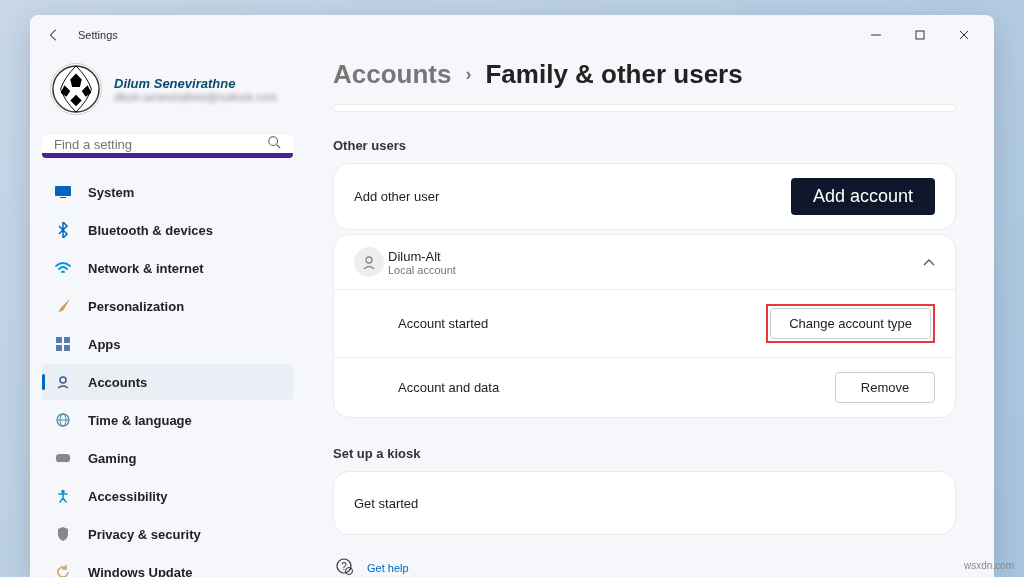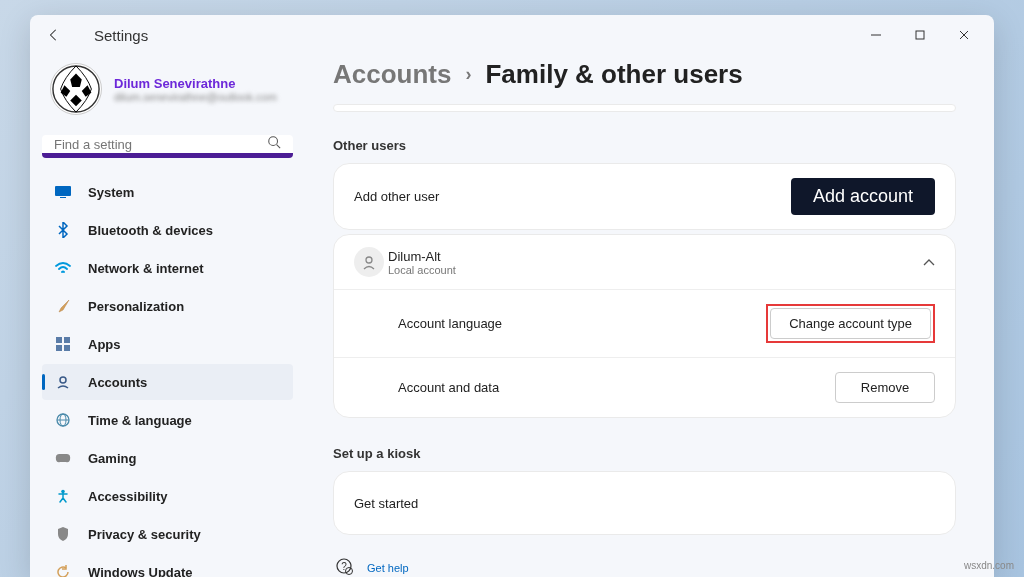--- a/index.html
+++ b/index.html
@@ -1,30 +1,30 @@
 <!DOCTYPE html>
 <html><head>
   <meta charset="utf-8">
   <style>
     * { box-sizing: border-box; margin: 0; padding: 0; font-family: "Segoe UI", Arial, sans-serif; }
     body { background: linear-gradient(135deg, #c8d8e8 0%, #a8c4e0 100%); width: 1024px; height: 577px; overflow: hidden; position: relative; }
     .window { position: absolute; top: 15px; left: 30px; right: 30px; bottom: 0; background: #f5f7fb; border-radius: 8px 8px 0 0; box-shadow: 0 8px 32px rgba(0,0,0,0.15); display: flex; flex-direction: column; overflow: hidden; }
     .titlebar { height: 40px; display: flex; align-items: center; padding: 0 8px; }
     .back-btn { width: 32px; height: 32px; display: flex; align-items: center; justify-content: center; cursor: pointer; border-radius: 4px; }
-    .title { font-size: 15px; color: #333; margin-left: 24px; }
+    .title { font-size: 11px; color: #333; margin-left: 8px; }
     .win-controls { margin-left: auto; display: flex; }
     .win-btn { width: 44px; height: 32px; display: flex; align-items: center; justify-content: center; cursor: pointer; }
     .body { flex: 1; display: flex; overflow: hidden; }
     .sidebar { width: 275px; padding: 0 12px 12px 12px; display: flex; flex-direction: column; }
     .profile { display: flex; align-items: center; padding: 8px 8px 20px 8px; gap: 12px; }
     .avatar { width: 52px; height: 52px; border-radius: 50%; background: #fff; border: 1px solid #ccc; position: relative; overflow: hidden; }
     .avatar::before { content: ""; position: absolute; inset: 3px; border-radius: 50%; background: #fff; }
     .avatar svg { position: absolute; inset: 0; }
     .profile-text { display: flex; flex-direction: column; }
-    .profile-name { font-size: 13px; font-weight: 600; color: #6d28d9; }
+    .profile-name { font-size: 13px; font-weight: 600; color: #0c4a6e; font-style: italic; }
     .profile-email { font-size: 11px; color: #888; filter: blur(2px); }
     .search-box { height: 34px; background: #fff; border-bottom: 5px solid #4c1d95; border-radius: 4px; display: flex; align-items: center; padding: 0 12px; margin-bottom: 16px; }
     .search-box input { border: none; outline: none; flex: 1; font-size: 13px; background: transparent; }
     .nav { display: flex; flex-direction: column; gap: 2px; }
     .nav-item { height: 36px; display: flex; align-items: center; padding: 0 12px; border-radius: 4px; cursor: pointer; gap: 16px; font-size: 13px; color: #222; position: relative; font-weight: bold; }
     .nav-item.active { background: #eaeef5; }
     .nav-item.active::before { content: ""; position: absolute; left: 0; top: 10px; bottom: 10px; width: 3px; background: #0067c0; border-radius: 2px; }
     .nav-icon { width: 18px; height: 18px; display: flex; align-items: center; justify-content: center; }
     .main { flex: 1; padding: 4px 38px 0 28px; overflow-y: auto; }
     .breadcrumb { display: flex; align-items: center; gap: 14px; font-size: 26px; font-weight: 600; color: #222; margin-bottom: 14px; }
@@ -239,21 +239,21 @@
             <div class="row-sublabel">Local account</div>
           </div>
           <div class="expand-icon">
             <svg width="12" height="8" viewBox="0 0 12 8">
                 <path d="M1 6 L6 1 L11 6" stroke="#555" stroke-width="1.3" fill="none"></path>
               </svg>
           </div>
         </div>
         <div class="sub-rows">
           <div class="sub-row">
-            <div class="row-label">Account language</div>
+            <div class="row-label">Account started</div>
             <span class="highlight">
               <button class="secondary-btn">Change account type</button>
             </span>
           </div>
           <div class="sub-row">
             <div class="row-label">Account and data</div>
             <button class="secondary-btn" style="min-width:100px">Remove</button>
           </div>
         </div>
       </div>

